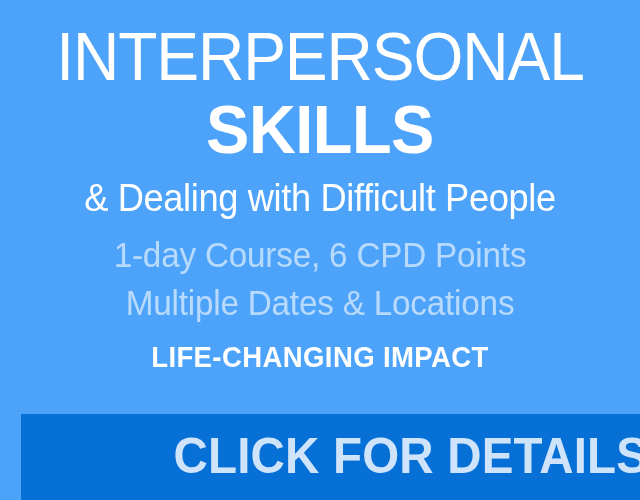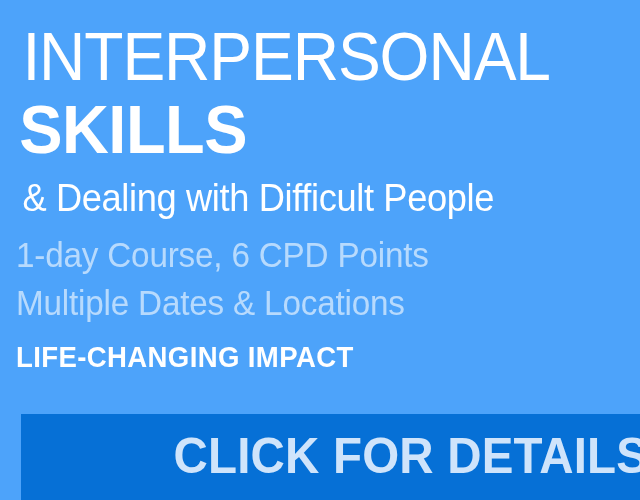--- a/index.html
+++ b/index.html
@@ -31,20 +31,21 @@
     position: absolute;
     left: 0;
     top: 0;
     width: 640px;
     height: 414px;
     background: #4da3fa;
     display: flex;
     flex-direction: column;
     align-items: center;
     justify-content: flex-start;
+    text-align: center;
     box-sizing: border-box;
     padding-top: 22px;
   }
 
   .headline-1 {
     display: block;
     width: 100%;
     color: #ffffff;
     font-family: "Liberation Sans", sans-serif;
     font-size: 69px;

